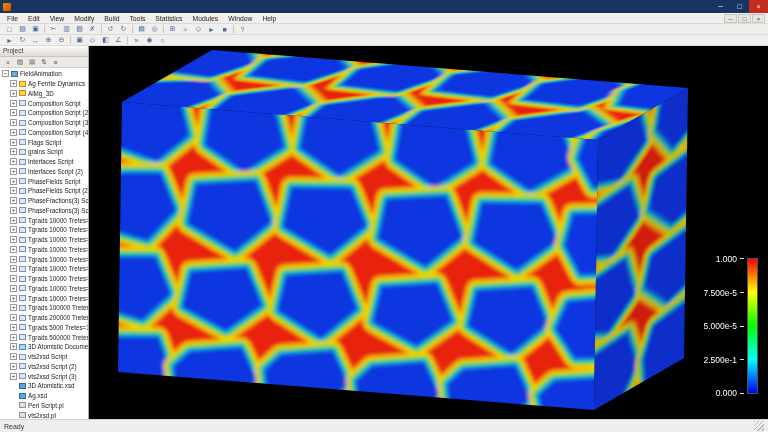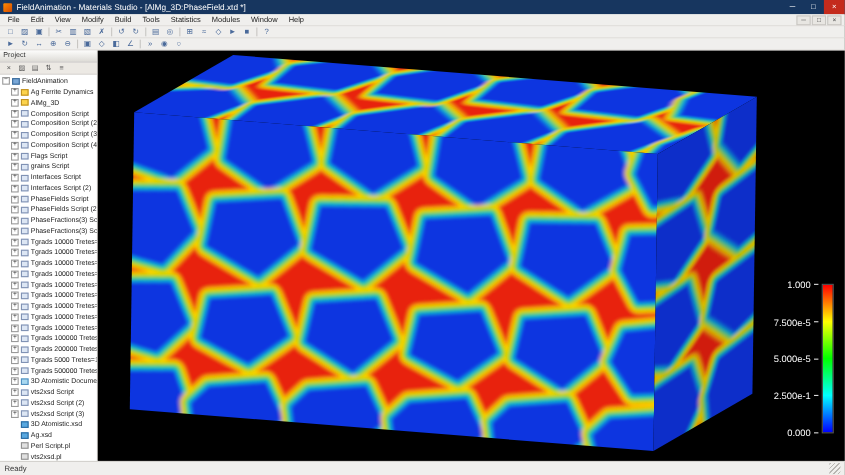--- a/index.html
+++ b/index.html
@@ -60,21 +60,20 @@
   .grip { margin-left:auto; width:10px; height:10px;
           background:repeating-linear-gradient(135deg,#b8b6b2 0 1px,transparent 1px 3px); }
 </style>
 </head>
 <body>
 
 <div class="app">
 
   <div class="titlebar">
     <span class="app-icon"></span>
-    <span class="title">FieldAnimation - Materials Studio - [AlMg_3D:PhaseField.xtd *]</span>
     <div class="win-controls">
       <span class="wbtn">─</span>
       <span class="wbtn">□</span>
       <span class="wbtn close">×</span>
     </div>
   </div>
 
   <div class="menubar">
     <div id="menu-items" style="display:flex">
         <span class="menu-item">File</span>

